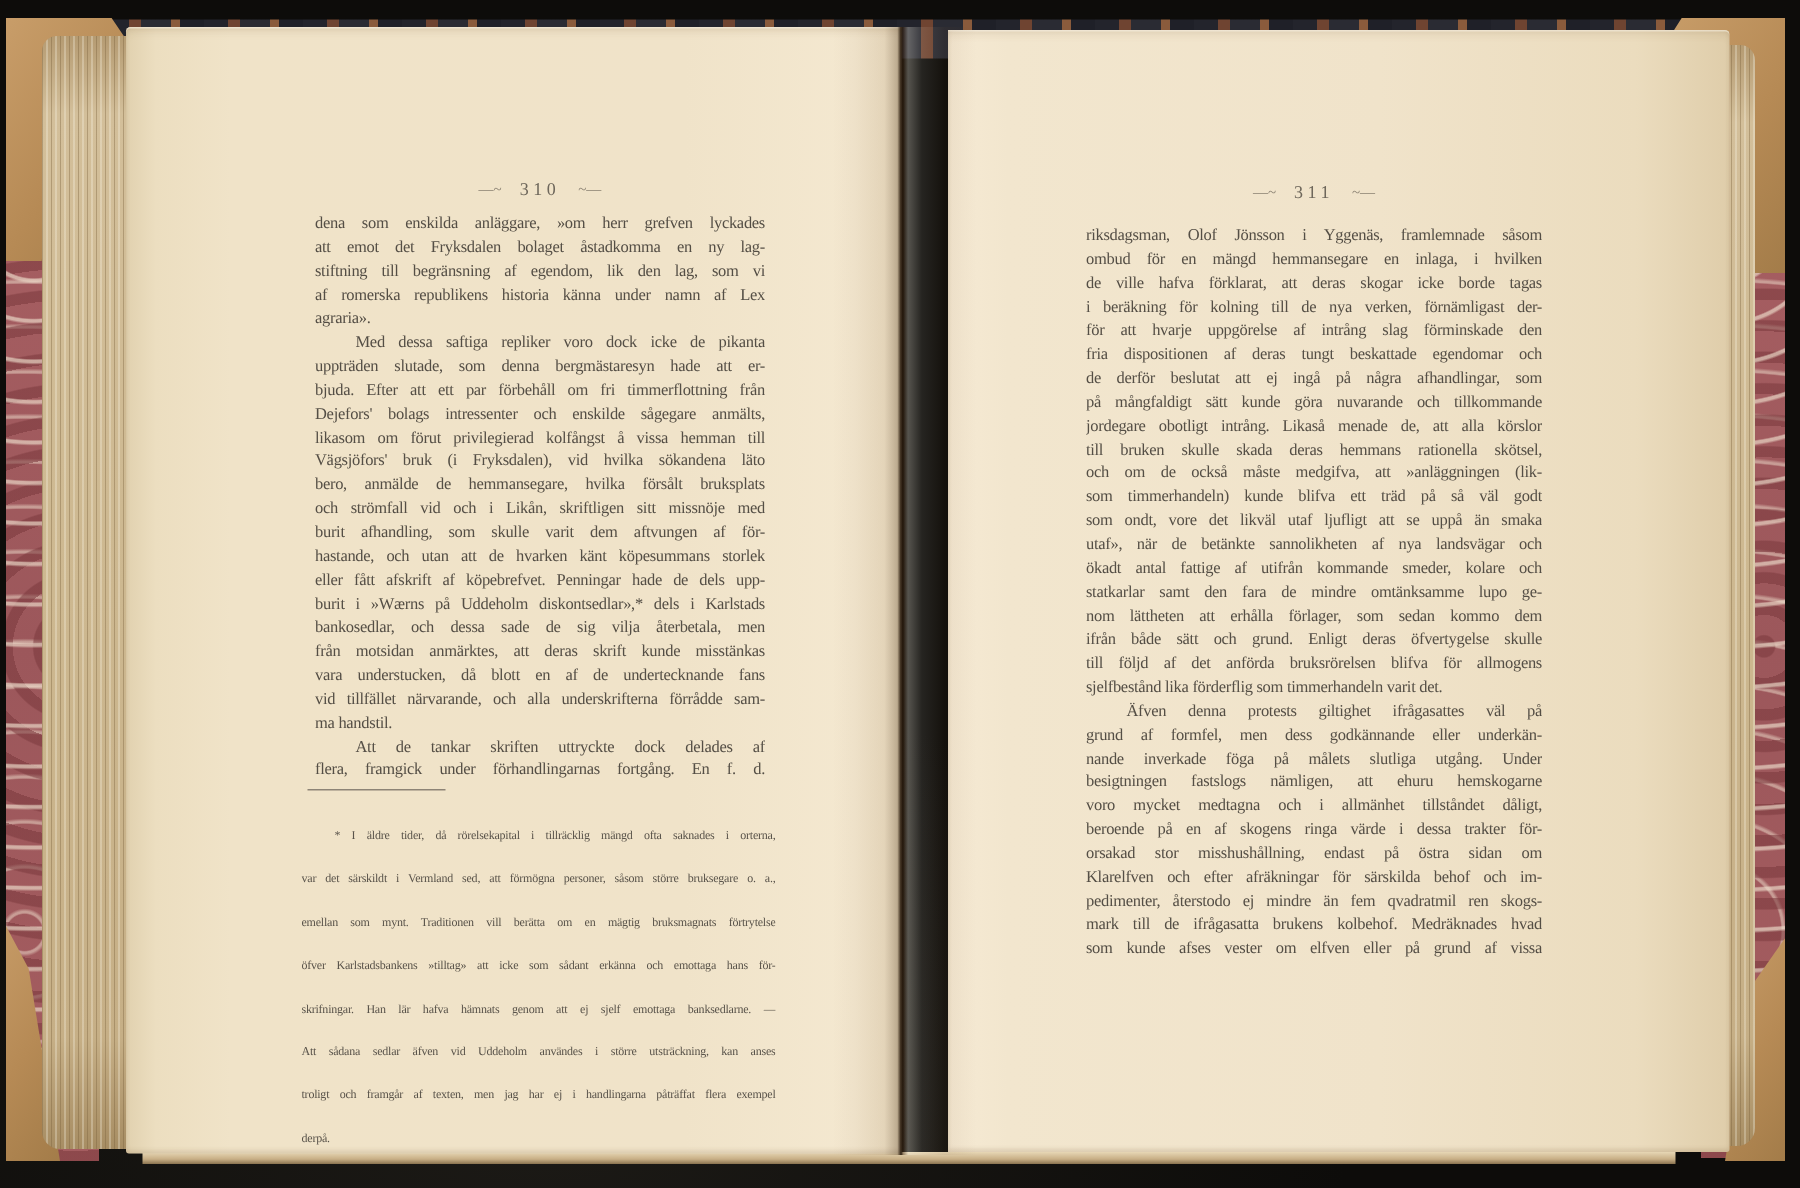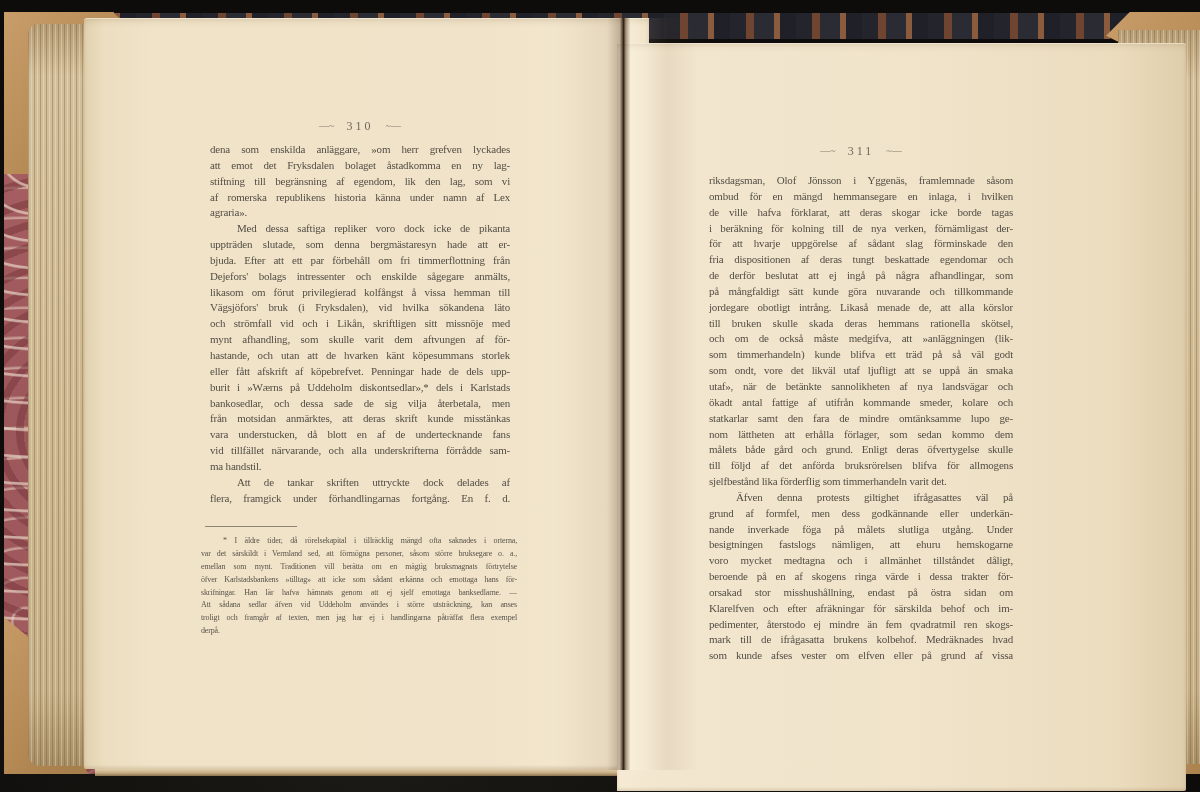--- a/index.html
+++ b/index.html
@@ -1,21 +1,21 @@
 <!DOCTYPE html>
 <html><head>
 <meta charset="utf-8">
 <style>
   html,body{margin:0;padding:0;}
   body{
     width:1200px;height:792px;position:relative;overflow:hidden;
     background:#0d0c0a;
     font-family:"Liberation Serif", serif;
   }
-  .abs{position:absolute;padding-left:48px;}
+  .abs{position:absolute;}
   
   #backdrop{
     left:0;top:0;width:1200px;height:792px;
     background:radial-gradient(ellipse 900px 500px at 30% 95%, #1c1a16 0%, rgba(13,12,10,0) 60%);
     z-index:0;
   }
   
   #book-top-band{
     left:70px;top:13px;width:1072px;height:26px;border-radius:4px 4px 0 0;
     background:
@@ -63,25 +63,24 @@
   }
   
   .page{z-index:5;}
   #page-left{
     left:84px;top:18px;width:517px;height:751px;
     border-radius:3px 0 0 2px;
     background:linear-gradient(90deg,#e1d1af 0px,#ecdec0 20px,#f0e3c8 70px,#f0e3c9 72%,#f4e8d0 94%,#efe1c5 100%);
     box-shadow:inset 0 1px 0 rgba(255,252,240,.5), inset 0 -2px 3px rgba(120,90,50,.18), inset 0 6px 8px -6px rgba(120,90,50,.35);
   }
   #page-right{
-    left:617px;top:20px;width:521px;height:748px;
+    left:632px;top:20px;width:521px;height:748px;
     border-radius:0 3px 2px 0;
     background:linear-gradient(90deg,#f6ead4 0px,#f2e6ce 40px,#f0e3ca 55%,#ebdcbe 88%,#dfcdaa 100%);
     box-shadow:inset 0 1px 0 rgba(255,252,240,.5), inset 0 -2px 3px rgba(120,90,50,.18), inset 0 6px 8px -6px rgba(120,90,50,.3);
-    margin-top:23px;
   }
   
   #spine-crease{
     left:555px;top:18px;width:96px;height:752px;z-index:6;pointer-events:none;
     background:linear-gradient(90deg,
       rgba(0,0,0,0) 0%, rgba(110,75,40,.10) 36%, rgba(70,45,20,.30) 45%,
       rgba(38,24,11,.95) 47.6%, rgba(70,45,22,.45) 49.2%,
       rgba(255,250,235,.30) 52.5%, rgba(255,250,235,.10) 62%,
       rgba(110,75,40,.08) 78%, rgba(0,0,0,0) 100%);
   }
@@ -100,21 +99,21 @@
     text-align:justify;text-align-last:justify;height:15.85px;overflow:hidden;
   }
   .tline.endline{text-align-last:left;}
   .tline.ind{text-indent:27px;}
   .fn-rule{
     position:absolute;width:92px;height:1px;background:#8d8476;
   }
   .footnote{
     position:absolute;color:#59534a;font-size:8px;letter-spacing:-0.15px;word-spacing:-0.2px;
   }
-  .footnote .tline{height:12.9px;}
+  .footnote .tline{height:12.9px;margin-top:16px;}
   .footnote .tline.ind{text-indent:22px;}
 </style>
 </head>
 <body>
 
 <div id="backdrop" class="abs"></div>
 <div id="book-top-band" class="abs"></div>
 
 <div id="cover-left" class="abs marble"></div>
 <div id="cover-right" class="abs marble"></div>
@@ -138,22 +137,23 @@
       <div class="tline">att emot det Fryksdalen bolaget åstadkomma en ny lag-</div>
       <div class="tline">stiftning till begränsning af egendom, lik den lag, som vi</div>
       <div class="tline">af romerska republikens historia känna under namn af Lex</div>
       <div class="tline endline">agraria».</div>
       <div class="tline ind">Med dessa saftiga repliker voro dock icke de pikanta</div>
       <div class="tline">uppträden slutade, som denna bergmästaresyn hade att er-</div>
       <div class="tline">bjuda.  Efter att ett par förbehåll om fri timmerflottning från</div>
       <div class="tline">Dejefors' bolags intressenter och enskilde sågegare anmälts,</div>
       <div class="tline">likasom om förut privilegierad kolfångst å vissa hemman till</div>
       <div class="tline">Vägsjöfors' bruk (i Fryksdalen), vid hvilka sökandena läto</div>
+      <div class="tline">bero, anmälde de hemmansegare, hvilka försålt bruksplats</div>
       <div class="tline">och strömfall vid och i Likån, skriftligen sitt missnöje med</div>
-      <div class="tline">mynt afhandling, som skulle varit dem aftvungen af för-</div>
+      <div class="tline">burit afhandling, som skulle varit dem aftvungen af för-</div>
       <div class="tline">hastande, och utan att de hvarken känt köpesummans storlek</div>
       <div class="tline">eller fått afskrift af köpebrefvet.  Penningar hade de dels upp-</div>
       <div class="tline">burit i »Wærns på Uddeholm diskontsedlar»,* dels i Karlstads</div>
       <div class="tline">bankosedlar, och dessa sade de sig vilja återbetala, men</div>
       <div class="tline">från motsidan anmärktes, att deras skrift kunde misstänkas</div>
       <div class="tline">vara understucken, då blott en af de undertecknande fans</div>
       <div class="tline">vid tillfället närvarande, och alla underskrifterna förrådde sam-</div>
       <div class="tline endline">ma handstil.</div>
       <div class="tline ind">Att de tankar skriften uttryckte dock delades af</div>
       <div class="tline">flera, framgick under förhandlingarnas fortgång.  En f. d.</div>
@@ -175,34 +175,34 @@
   <div class="pg-head" style="left:92px;top:100px;width:304px;">
     <span class="orn">—~</span>
     <span class="num">311</span>
     <span class="orn">~—</span>
   </div>
   <div class="text-col" style="left:92px;top:131px;width:304px;">
       <div class="tline">riksdagsman, Olof Jönsson i Yggenäs, framlemnade såsom</div>
       <div class="tline">ombud för en mängd hemmansegare en inlaga, i hvilken</div>
       <div class="tline">de ville hafva förklarat, att deras skogar icke borde tagas</div>
       <div class="tline">i beräkning för kolning till de nya verken, förnämligast der-</div>
-      <div class="tline">för att hvarje uppgörelse af sådant slag förminskade den</div>
+      <div class="tline">för att hvarje uppgörelse af intrång slag förminskade den</div>
       <div class="tline">fria dispositionen af deras tungt beskattade egendomar och</div>
       <div class="tline">de derför beslutat att ej ingå på några afhandlingar, som</div>
       <div class="tline">på mångfaldigt sätt kunde göra nuvarande och tillkommande</div>
       <div class="tline">jordegare obotligt intrång.  Likaså menade de, att alla körslor</div>
       <div class="tline">till bruken skulle skada deras hemmans rationella skötsel,</div>
       <div class="tline">och om de också måste medgifva, att »anläggningen (lik-</div>
       <div class="tline">som timmerhandeln) kunde blifva ett träd på så väl godt</div>
       <div class="tline">som ondt, vore det likväl utaf ljufligt att se uppå än smaka</div>
       <div class="tline">utaf», när de betänkte sannolikheten af nya landsvägar och</div>
       <div class="tline">ökadt antal fattige af utifrån kommande smeder, kolare och</div>
       <div class="tline">statkarlar samt den fara de mindre omtänksamme lupo ge-</div>
       <div class="tline">nom lättheten att erhålla förlager, som sedan kommo dem</div>
-      <div class="tline">målets både gård och grund.  Enligt deras öfvertygelse skulle</div>
+      <div class="tline">ifrån både sätt och grund.  Enligt deras öfvertygelse skulle</div>
       <div class="tline">till följd af det anförda bruksrörelsen blifva för allmogens</div>
       <div class="tline endline">sjelfbestånd lika förderflig som timmerhandeln varit det.</div>
       <div class="tline ind">Äfven denna protests giltighet ifrågasattes väl på</div>
       <div class="tline">grund af formfel, men dess godkännande eller underkän-</div>
       <div class="tline">nande inverkade föga på målets slutliga utgång.  Under</div>
       <div class="tline">besigtningen fastslogs nämligen, att ehuru hemskogarne</div>
       <div class="tline">voro mycket medtagna och i allmänhet tillståndet dåligt,</div>
       <div class="tline">beroende på en af skogens ringa värde i dessa trakter för-</div>
       <div class="tline">orsakad stor misshushållning, endast på östra sidan om</div>
       <div class="tline">Klarelfven och efter afräkningar för särskilda behof och im-</div>

